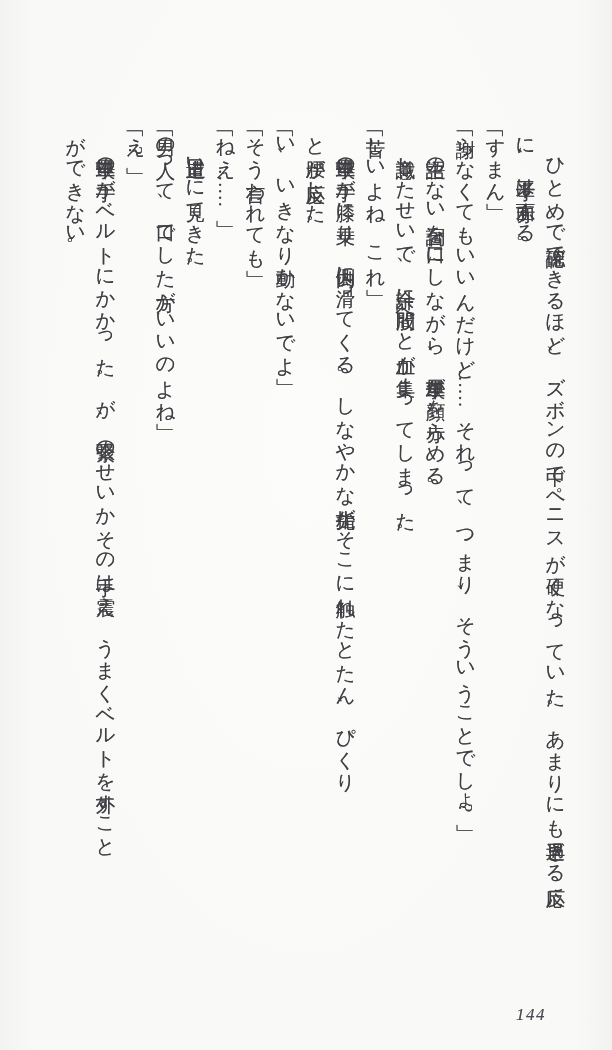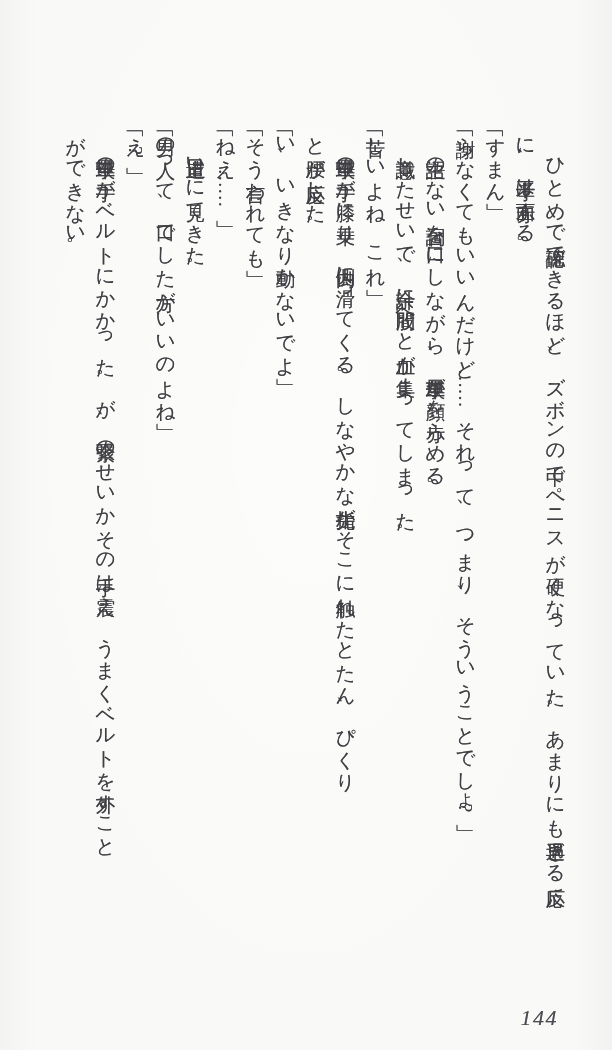--- a/index.html
+++ b/index.html
@@ -37,23 +37,23 @@
   .page-text p {
     margin: 0;
     padding: 0;
   }
   .page-text p.indent {
     text-indent: 1em;
   }
   .page-number {
     position: absolute;
     top: 1005px;
-    right: 54px;
+    right: 66px;
     font-style: italic;
-    font-size: 22px;
+    font-size: 17px;
     letter-spacing: 1.5px;
     color: #4b4b52;
     text-shadow: 0 0 0.4px rgba(75,75,82,0.5);
   }
 </style>
 </head>
 <body>
 
 <div class="page">
   <div class="page-text" id="columns">

